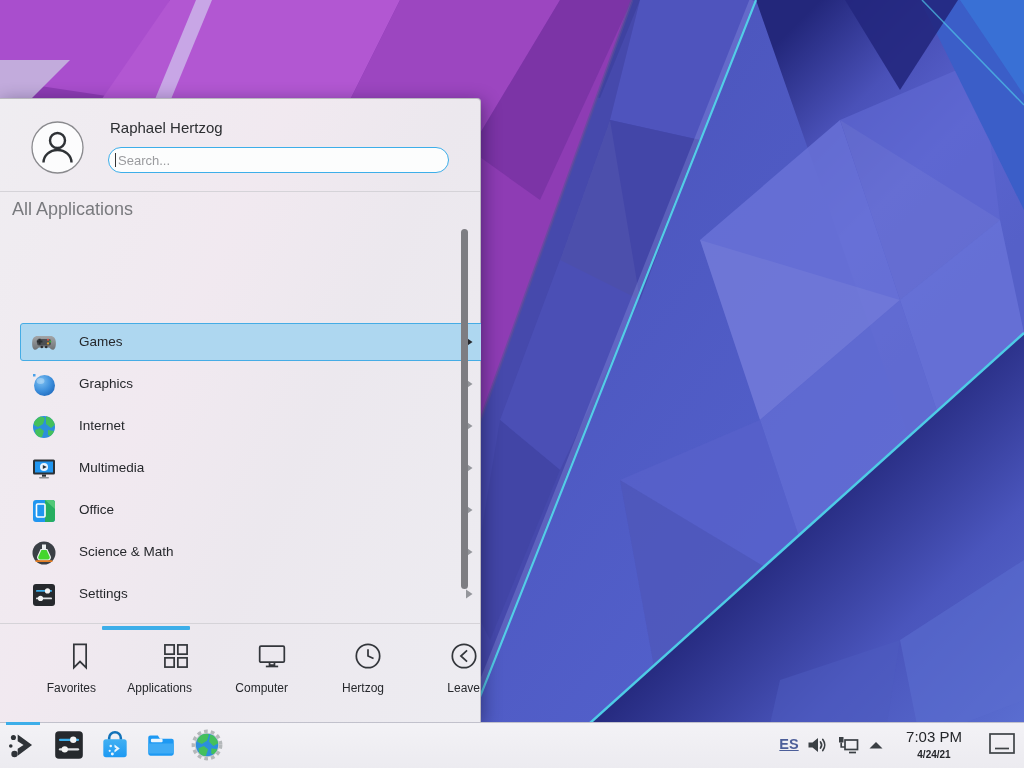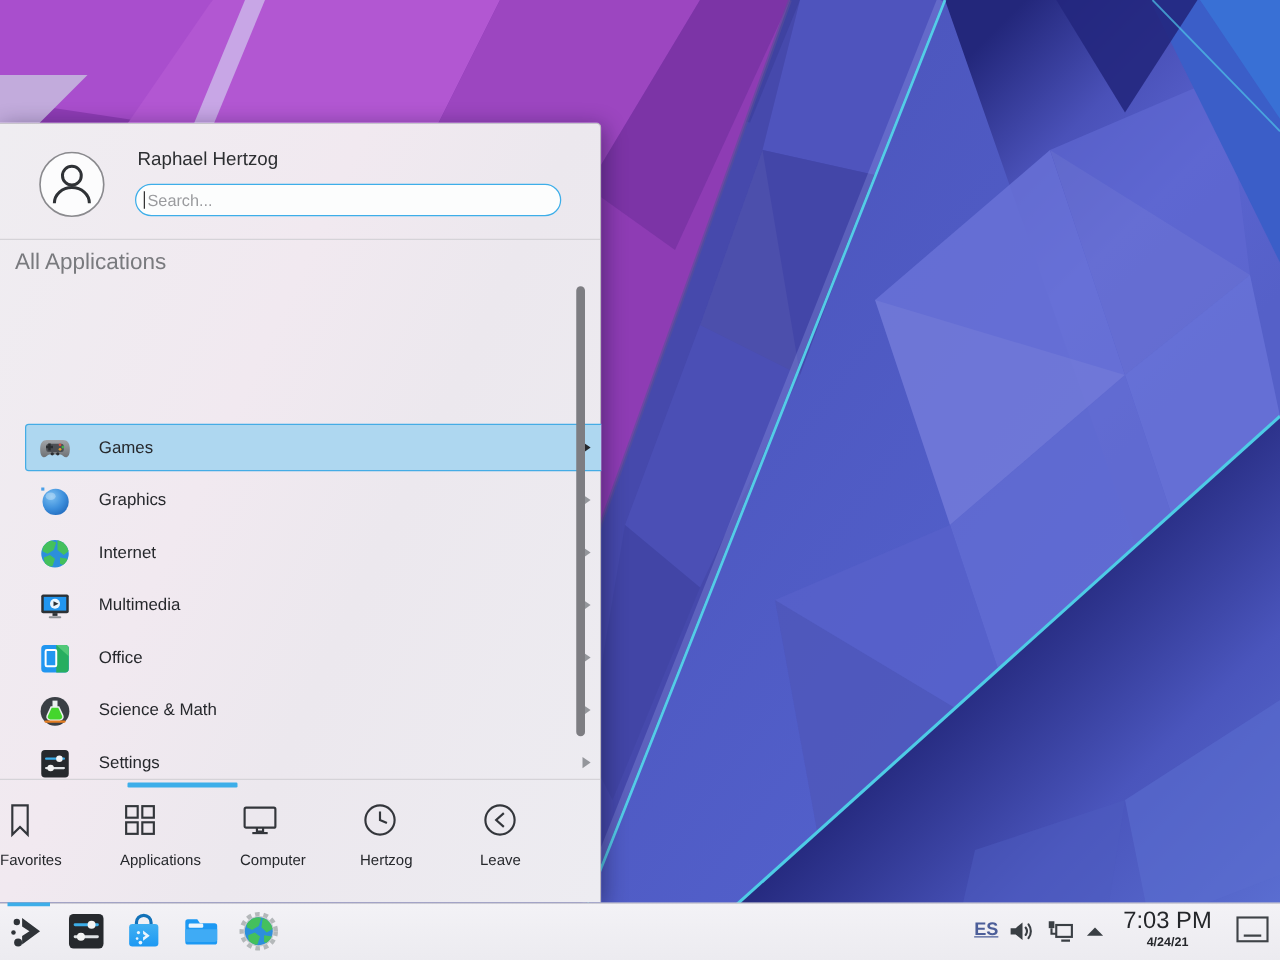--- a/index.html
+++ b/index.html
@@ -20,49 +20,49 @@
   .searchwrap input{width:100%;height:100%;box-sizing:border-box;border:1px solid #3daee9;
     border-radius:13px;background:#fcfdfd;font:13px "Liberation Sans",sans-serif;
     padding:0 6px 0 9px;color:#232629;outline:none;}
   .searchwrap input::placeholder{color:#9a9b9e;}
   .caret{position:absolute;left:7px;top:6px;width:1px;height:14px;background:#333;}
 
   .section-label{position:absolute;left:12px;top:100px;font-size:18px;color:#797a7e;}
 
   .app-list{position:absolute;left:0;top:118px;width:481px;height:408px;overflow:hidden;}
   .row{position:absolute;left:20px;width:465px;height:38px;border:1px solid transparent;
-    border-radius:3px;box-sizing:border-box;cursor:pointer;margin-top:16px;}
+    border-radius:3px;box-sizing:border-box;cursor:pointer;}
   .row.selected{background:#aed7f0;border-color:#45ace5;}
   .row .ric{position:absolute;left:10px;top:6px;width:26px;height:26px;}
   .row .rlabel{position:absolute;left:58px;top:0;height:36px;line-height:36px;
     font-size:13.5px;color:#26282c;}
   .row .rarrow{position:absolute;right:11px;top:13px;width:8px;height:10px;}
   .row .rarrow path{fill:#94969b;}
   .row.selected .rarrow path{fill:#26282c;}
 
   .kk-scrollbar{position:absolute;left:461px;top:130px;width:7px;height:360px;
     background:#7d7d82;border-radius:4px;cursor:pointer;}
 
   .kk-footer{position:absolute;left:0;bottom:0;width:100%;height:98px;border-top:1px solid #d5d3d8;display:flex;}
-  .tab{position:relative;flex:1;text-align:left;cursor:pointer;}
+  .tab{position:relative;flex:1;text-align:right;cursor:pointer;}
   .tab .tic{margin-top:16px;display:inline-block;width:32px;height:32px;}
   .tab .tlabel{position:absolute;left:0;right:0;top:57px;font-size:12px;color:#26282c;}
   .tab-indicator{position:absolute;left:102px;top:2px;width:88px;height:4px;background:#3daee9;border-radius:1px;}
   .fic{stroke:#33363b;fill:none;stroke-width:1.4;}
 
   
   #taskbar{position:absolute;left:0;top:722px;width:1024px;height:46px;
     background:linear-gradient(#f3f2f6,#ecebf0);border-top:1px solid rgba(130,130,150,.4);box-sizing:border-box;}
   .task-icon{position:absolute;top:728px;width:34px;height:34px;cursor:pointer;}
   .launcher-indicator{position:absolute;left:6px;top:722px;width:34px;height:3px;background:#3daee9;}
   .tray-icon{position:absolute;top:733px;width:24px;height:24px;cursor:pointer;}
   .kbd-layout{position:absolute;left:776px;top:730px;width:26px;height:28px;line-height:28px;
     text-align:center;font-size:14.5px;font-weight:bold;color:#4c5e99;cursor:pointer;text-decoration:underline;}
   .clock{position:absolute;left:890px;top:726px;width:88px;text-align:center;color:#24262a;cursor:pointer;}
-  .clock .time{font-size:19px;line-height:21px;}
+  .clock .time{font-size:15px;line-height:21px;}
   .clock .date{font-size:10px;line-height:15px;font-weight:bold;}
   .show-desktop{position:absolute;left:987px;top:729px;width:30px;height:30px;cursor:pointer;}
 </style>
 </head>
 <body>
 
 <div id="screen">
 
   <svg id="wallpaper" viewBox="0 0 1024 768" preserveAspectRatio="none">
     <defs>

